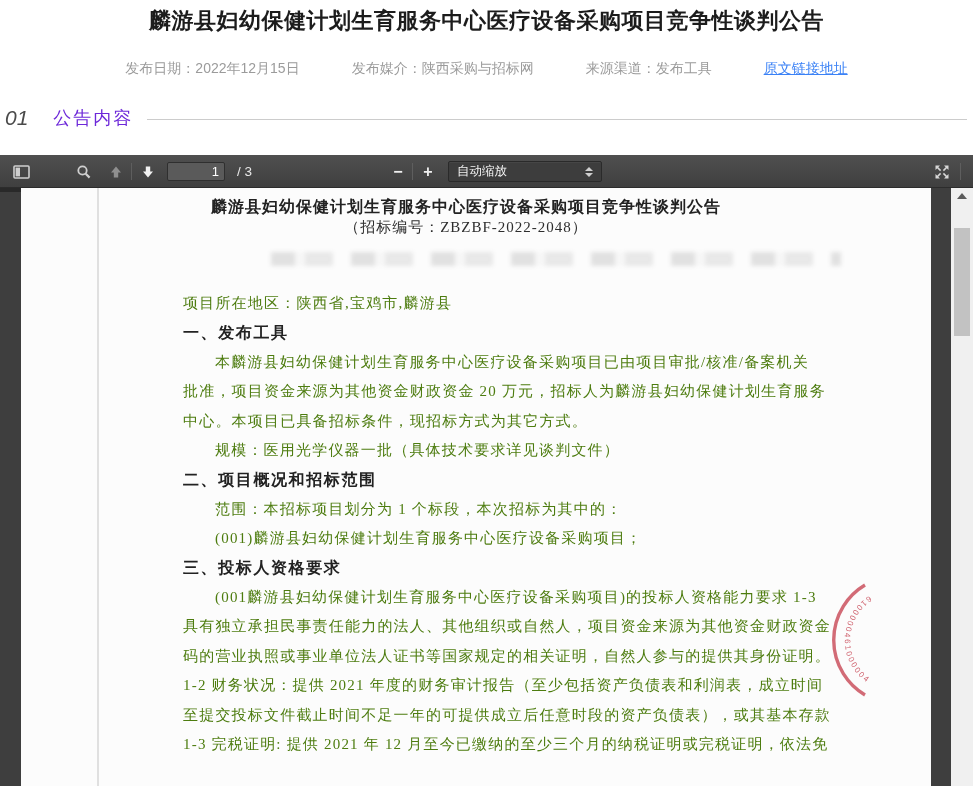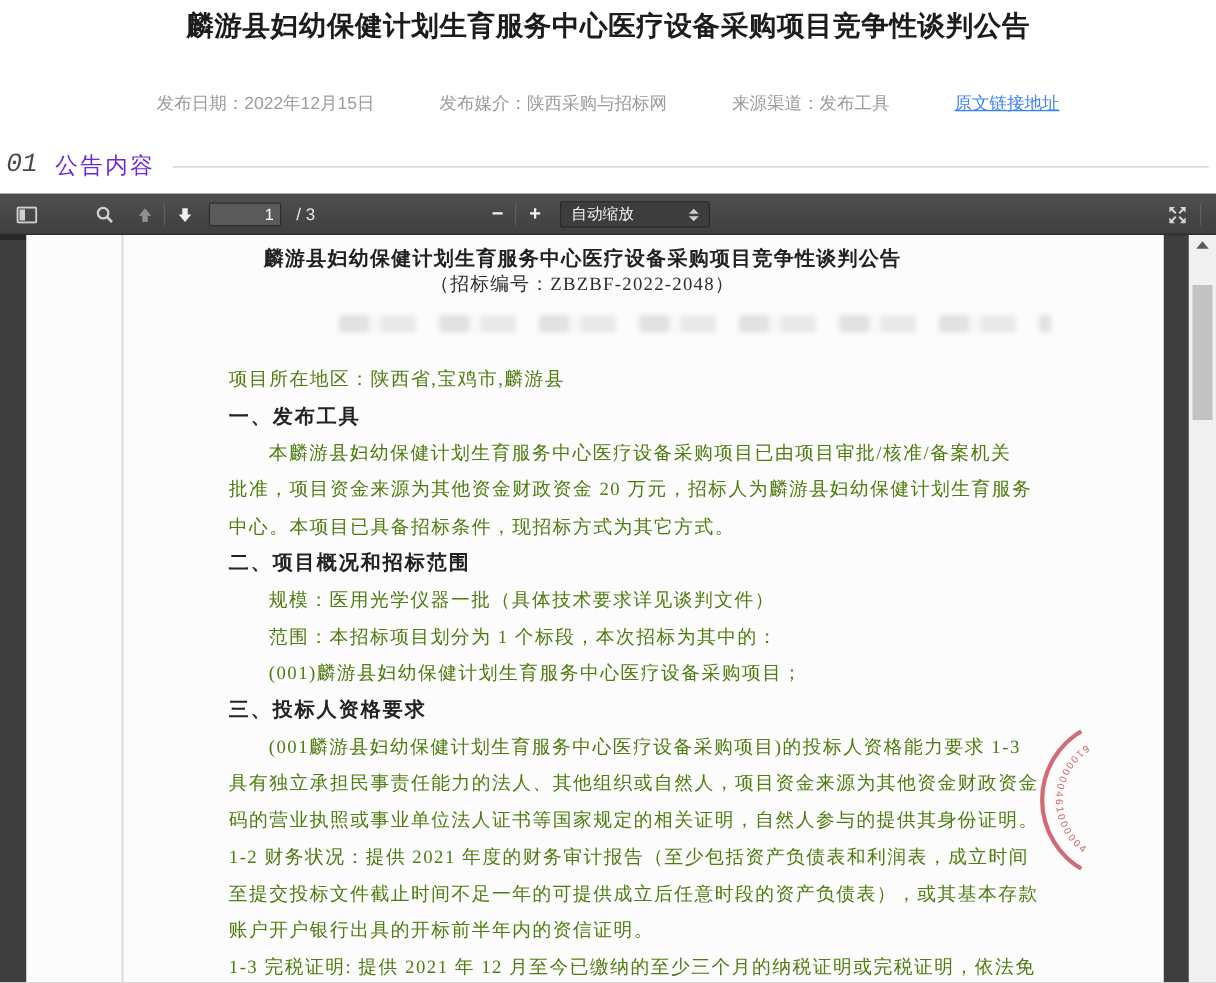--- a/index.html
+++ b/index.html
@@ -3,48 +3,48 @@
 <meta charset="utf-8">
 <style>
   * { box-sizing: border-box; margin: 0; padding: 0; }
   html,body { width: 973px; height: 786px; overflow: hidden; background:#fff;
               font-family: "Liberation Sans", sans-serif; }
   body { position: relative; }
 
   
   .page-title { margin-top: 6px; text-align: center; font-size: 22px; font-weight: 700;
                 color: #1c1c1c; letter-spacing: .5px; }
-  .meta-row { margin-top: 38px; display: flex; justify-content: center; gap: 52px;
+  .meta-row { margin-top: 24px; display: flex; justify-content: center; gap: 52px;
               font-size: 14px; color: #9b9b9b; }
   .meta-row a { color: #3b82f6; text-decoration: underline; }
 
   
   .section-head { margin-top: 28px; display: flex; align-items: center; padding-left: 5px; }
-  .sec-num { font-family: Liberation Mono, monospace; font-style: italic; font-size: 21px;
-             color: #4a4a4a; margin-right: 14px; }
+  .sec-num { font-family: Liberation Sans, sans-serif; font-style: italic; font-size: 21px;
+             color: #4a4a4a; margin-right: 25px; }
   .sec-title { font-size: 18px; color: #6d28d9; letter-spacing: 2px; }
   .sec-line { flex: 1; height: 1px; background: #ccc; margin: 3px 6px 0 14px; }
 
   
   .viewer { position: absolute; left: 0; top: 155px; width: 973px; height: 631px;
             background: #3e3e3e; }
   .toolbar { position: absolute; left: 0; top: 0; width: 100%; height: 33px;
              background: linear-gradient(#4f4f4f, #3f3f3f);
              border-bottom: 1px solid #2c2c2c; }
   .tb-btn { position: absolute; top: 0; height: 33px; display: flex; align-items: center;
             justify-content: center; background: transparent; border: none; cursor: pointer;
             color: #f0f0f0; }
   .tb-divider { position: absolute; top: 8px; width: 1px; height: 17px; background: #5e5e5e; }
   .page-input { position: absolute; left: 167px; top: 7px; width: 58px; height: 19px;
                 background: #5a5a5a; border: 1px solid #2f2f2f; color: #fff;
                 font-size: 13px; text-align: right; padding-right: 5px; border-radius: 2px; }
   .page-total { position: absolute; left: 237px; top: 0; line-height: 33px;
                 color: #e8e8e8; font-size: 13.5px; }
   .zoom-btn { font-size: 16px; font-weight: 700; width: 20px; }
-  .zoom-select { position: absolute; left: 448px; top: 6px; width: 120px; height: 21px;
+  .zoom-select { position: absolute; left: 448px; top: 6px; width: 154px; height: 21px;
                  background: #3d3d3d; border: 1px solid #2a2a2a; border-radius: 2px;
                  box-shadow: inset 0 1px 0 rgba(255,255,255,.05);
                  display: flex; align-items: center; justify-content: space-between;
                  padding: 0 8px; color: #f2f2f2; font-size: 12.5px; cursor: pointer; }
   .caret { display: flex; flex-direction: column; gap: 2px; }
   .caret i { display: block; width: 0; height: 0; border-left: 4px solid transparent;
              border-right: 4px solid transparent; }
   .caret .up   { border-bottom: 4px solid #cfcfcf; }
   .caret .down { border-top: 4px solid #cfcfcf; }
   .notch { position: absolute; left: 0; top: 33px; width: 57px; height: 4px; background: #292929; }
@@ -167,31 +167,30 @@
     <div class="doc-title">麟游县妇幼保健计划生育服务中心医疗设备采购项目竞争性谈判公告</div>
     <div class="doc-subtitle">（招标编号：ZBZBF-2022-2048）</div>
     <div class="smudge"></div>
 
     <div class="doc-body">
       <div class="dline">项目所在地区：陕西省,宝鸡市,麟游县</div>
       <div class="dline h">一、发布工具</div>
       <div class="dline ind">本麟游县妇幼保健计划生育服务中心医疗设备采购项目已由项目审批/核准/备案机关</div>
       <div class="dline">批准，项目资金来源为其他资金财政资金 20 万元，招标人为麟游县妇幼保健计划生育服务</div>
       <div class="dline">中心。本项目已具备招标条件，现招标方式为其它方式。</div>
+      <div class="dline ind">规模：医用光学仪器一批（具体技术要求详见谈判文件）</div>
       <div class="dline h">二、项目概况和招标范围</div>
-      <div class="dline ind">规模：医用光学仪器一批（具体技术要求详见谈判文件）</div>
       <div class="dline ind">范围：本招标项目划分为 1 个标段，本次招标为其中的：</div>
       <div class="dline ind">(001)麟游县妇幼保健计划生育服务中心医疗设备采购项目；</div>
       <div class="dline h">三、投标人资格要求</div>
       <div class="dline ind">(001麟游县妇幼保健计划生育服务中心医疗设备采购项目)的投标人资格能力要求 1-3</div>
       <div class="dline">具有独立承担民事责任能力的法人、其他组织或自然人，项目资金来源为其他资金财政资金</div>
       <div class="dline">码的营业执照或事业单位法人证书等国家规定的相关证明，自然人参与的提供其身份证明。</div>
       <div class="dline">1-2 财务状况：提供 2021 年度的财务审计报告（至少包括资产负债表和利润表，成立时间</div>
       <div class="dline">至提交投标文件截止时间不足一年的可提供成立后任意时段的资产负债表），或其基本存款</div>
-      <div class="dline">账户开户银行出具的开标前半年内的资信证明。</div>
       <div class="dline">1-3 完税证明: 提供 2021 年 12 月至今已缴纳的至少三个月的纳税证明或完税证明，依法免</div>
     </div>
 
     <svg class="seal" width="140" height="140" viewBox="0 0 140 140">
       <defs>
         <path id="sealTextPath" d="M 42 26 A 52 52 0 0 0 42 114"></path>
       </defs>
       <path d="M 38 15 A 64 64 0 0 0 38 125" fill="none" stroke="#c43b4a" stroke-width="3.4" opacity="0.75"></path>
       <text font-size="8" fill="#c43b4a" opacity="0.8" letter-spacing="2" font-family="Liberation Sans, sans-serif">
         <textPath href="#sealTextPath">6100000461000004</textPath>

